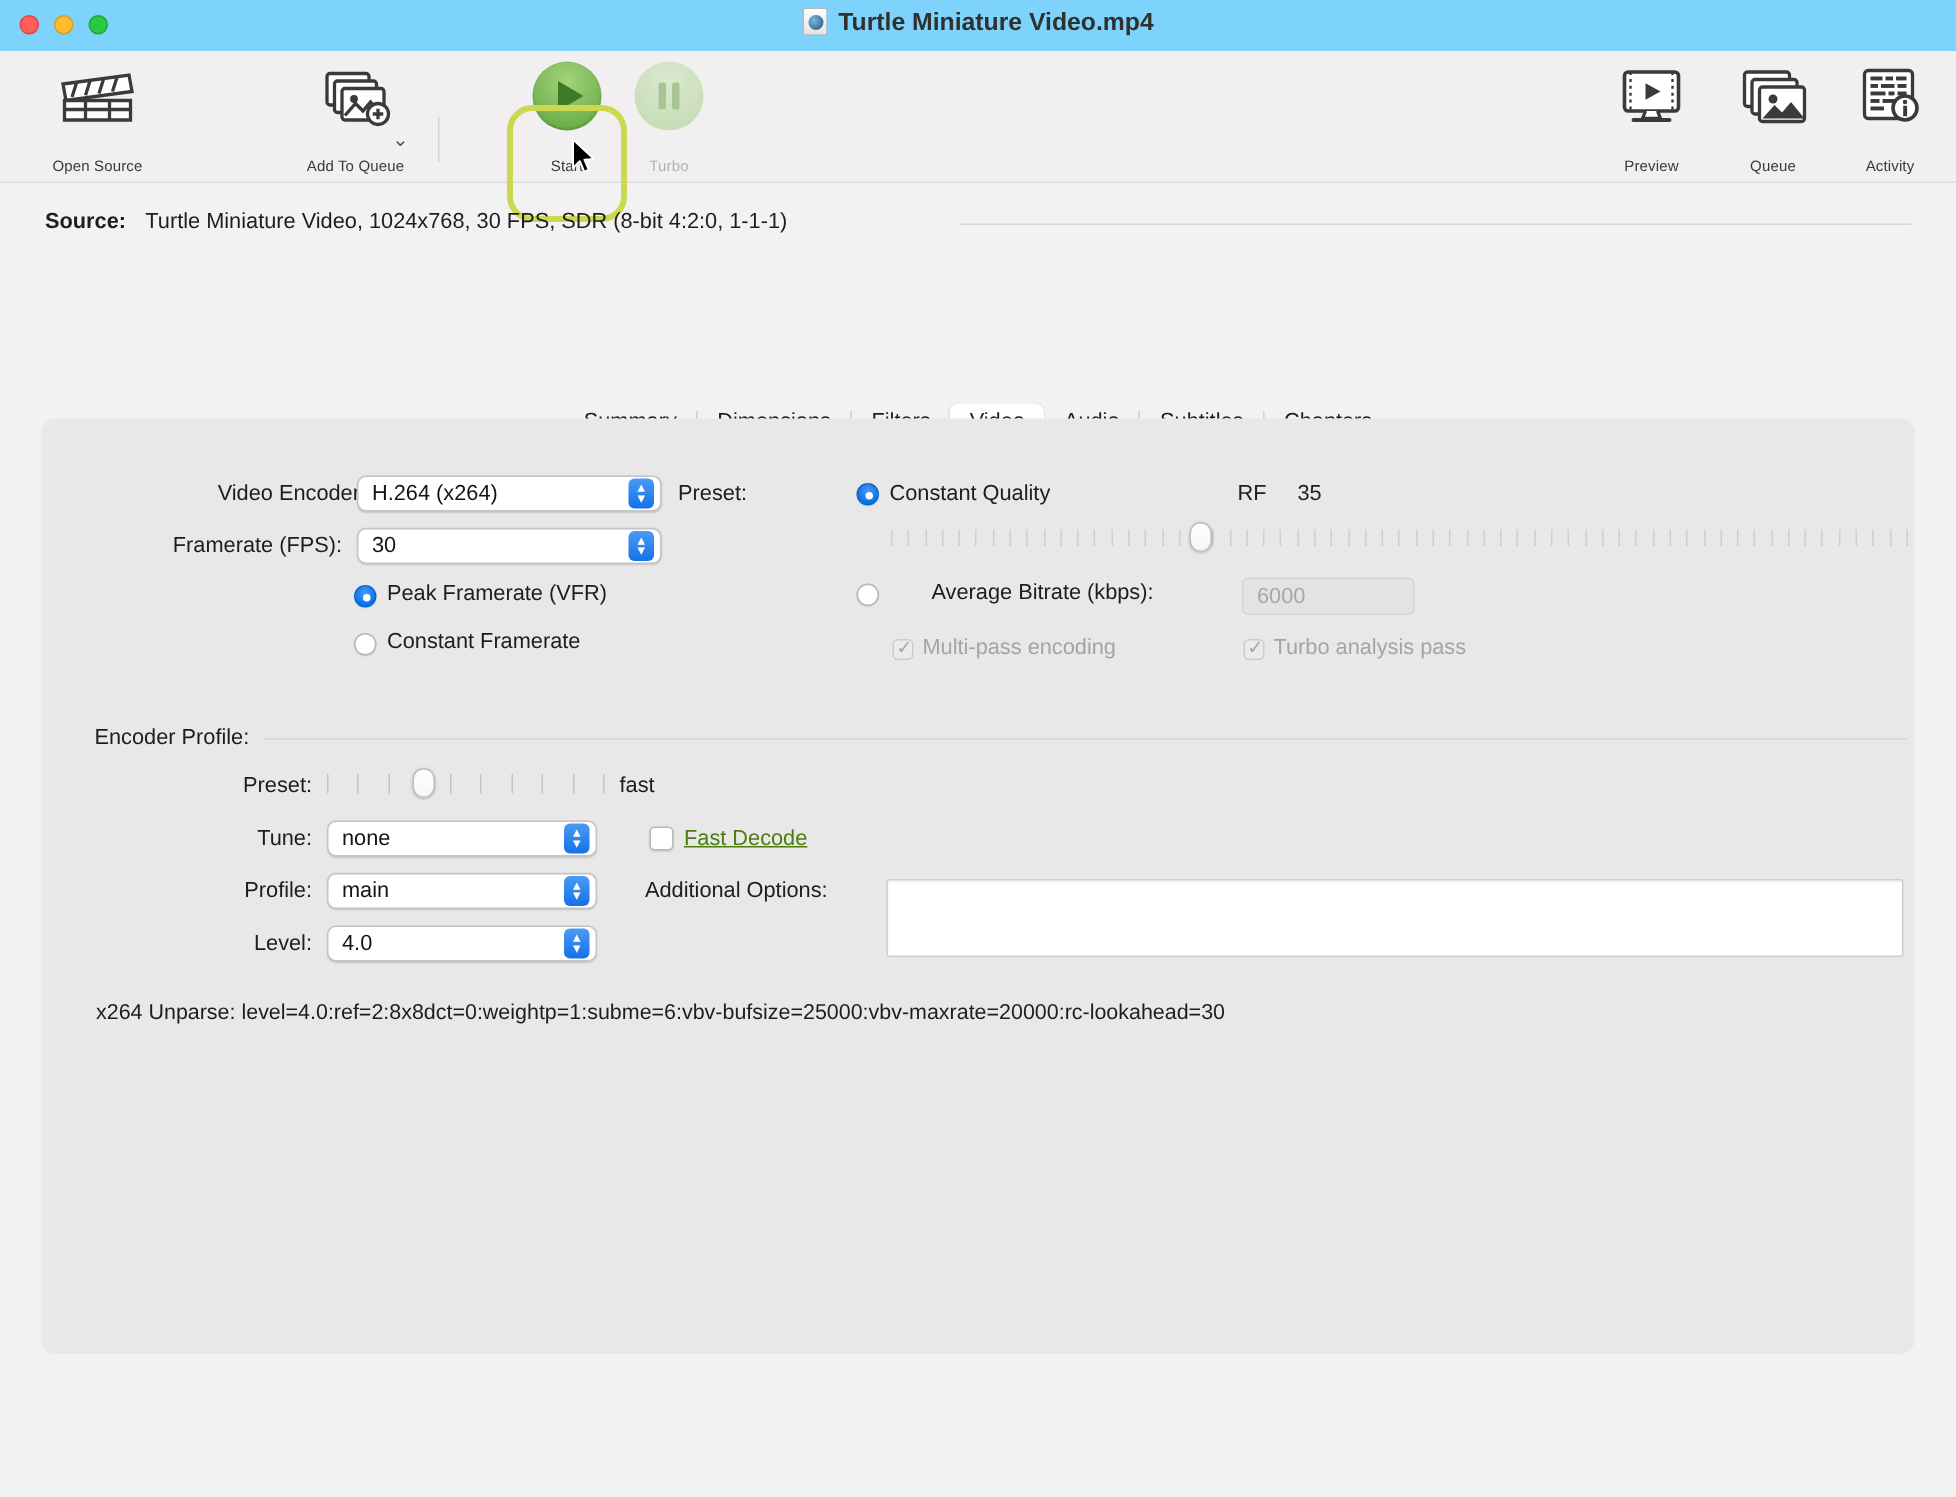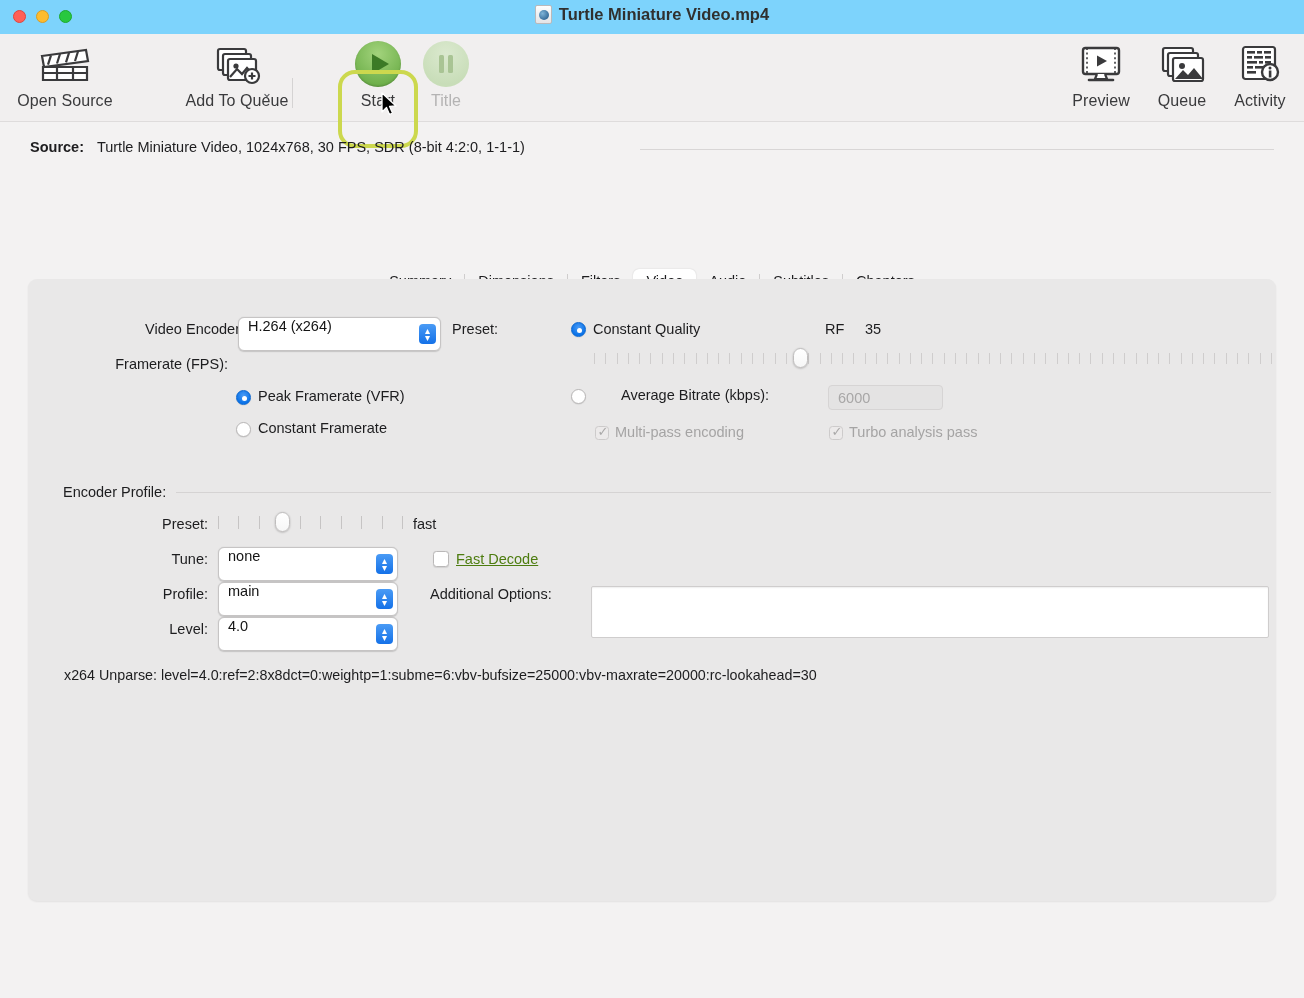--- a/index.html
+++ b/index.html
@@ -42,21 +42,21 @@
   
   #toolbar {
     position:absolute; left:0; top:34px; width:1304px; height:88px;
     background:#f1efef; border-bottom:1px solid #dedcdc;
   }
   .tbitem {
     position:absolute; top:4px; text-align:center;
     width:110px; user-select:none;
   }
   .tbicon { height:52px; display:flex; align-items:center; justify-content:center; }
-  .tblabel { font-size:16px; color:#3a3a3c; margin-top:2px; letter-spacing:.1px; }
+  .tblabel { font-size:10px; color:#3a3a3c; margin-top:16px; letter-spacing:.1px; }
   .tblabel.dim { color:#b4b3b3; }
 
   #tb-opensource { left:10px; }
   #tb-addqueue   { left:182px; }
   #tb-start      { left:323px; width:110px; }
   #tb-pause      { left:391px; width:110px; }
   #tb-presets    { left:963px; }
   #tb-preview    { left:1046px; }
   #tb-queue      { left:1127px; }
   #tb-activity   { left:1205px; }
@@ -110,22 +110,22 @@
   #src-row { position:absolute; left:30px; top:17px; white-space:nowrap; }
   #src-rule {
     position:absolute; left:640px; top:27px; right:30px; height:1px;
     background:#d8d6d6;
   }
 
   
   .popup {
     position:absolute; background:#ffffff; border:0.5px solid #c6c4c4;
     border-radius:6px; box-shadow:0 0.5px 1.2px rgba(0,0,0,.16);
-    font-size:14.5px; color:#141414; display:flex; align-items:flex-start;
-    padding-left:9px; height:34px;
+    font-size:14.5px; color:#141414; display:flex; align-items:center;
+    padding-left:9px; height:24px;
   }
   .popup .arrows, .popup .downcar {
     position:absolute; right:4px; top:50%; transform:translateY(-50%);
     width:17px; height:20px; border-radius:4px;
     background:linear-gradient(#4a9bf5,#1471e8);
     display:flex; flex-direction:column; align-items:center;
     justify-content:center; color:#fff; line-height:.72; font-size:9px;
   }
   .popup .downcar { height:18px; justify-content:center; }
   .stepper-up::before  { content:"\25B4"; font-size:10px; }
@@ -337,21 +337,21 @@
     <div class="tbicon">
       <div class="circbtn start"></div>
     </div>
     <div class="tblabel">Start</div>
   </div>
 
   <div class="tbitem" id="tb-pause">
     <div class="tbicon">
       <div class="circbtn pause"></div>
     </div>
-    <div class="tblabel dim">Title</div>
+    <div class="tblabel dim">Turbo</div>
   </div>
 
 
   <div class="tbitem" id="tb-preview">
     <div class="tbicon">
       <svg width="50" height="44" viewBox="0 0 50 44">
         <rect x="7" y="6" width="36" height="26" rx="2.5" fill="#fff" stroke="#3a3a3c" stroke-width="2.4"></rect>
         <path d="M21 13.5 l10 5.5 -10 5.5 z" fill="#3a3a3c"></path>
         <path d="M11 6v26M39 6v26" stroke="#3a3a3c" stroke-width="1.6" stroke-dasharray="2 2.6"></path>
         <path d="M21 32 l-2 5 h12 l-2 -5" fill="#fff" stroke="#3a3a3c" stroke-width="2.2"></path>
@@ -497,20 +497,27 @@
   <div class="rowlabel" id="l-venc">Video Encoder:</div>
   <div class="popup" id="p-venc">
     <span>H.264 (x264)</span>
     <span class="arrows">
         <span class="stepper-up"></span>
         <span class="stepper-dn"></span>
       </span>
   </div>
 
   <div class="rowlabel" id="l-fps">Framerate (FPS):</div>
+  <div class="popup" id="p-fps">
+    <span>30</span>
+    <span class="arrows">
+        <span class="stepper-up"></span>
+        <span class="stepper-dn"></span>
+      </span>
+  </div>
 
   <div class="radio on" id="r-vfr"></div>
   <div class="radiolabel" id="rl-vfr">Peak Framerate (VFR)</div>
   <div class="radio" id="r-cfr"></div>
   <div class="radiolabel" id="rl-cfr">Constant Framerate</div>
 
   <div class="rowlabel" id="l-quality">Preset:</div>
   <div class="radio on" id="r-cq"></div>
   <div class="radiolabel" id="rl-cq">Constant Quality</div>
   <div id="rf-label">RF</div>

